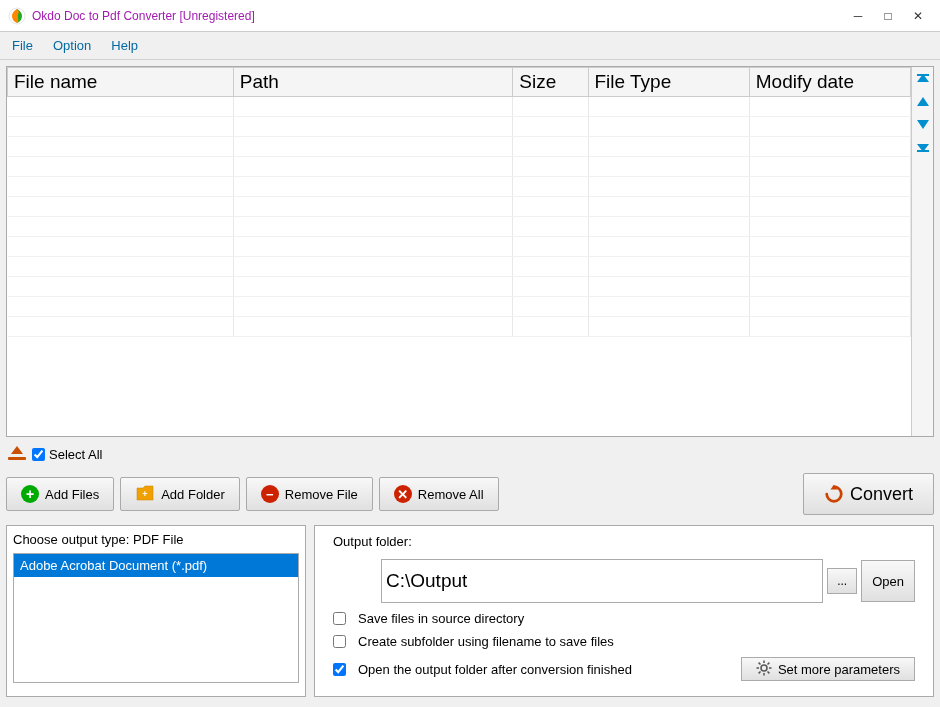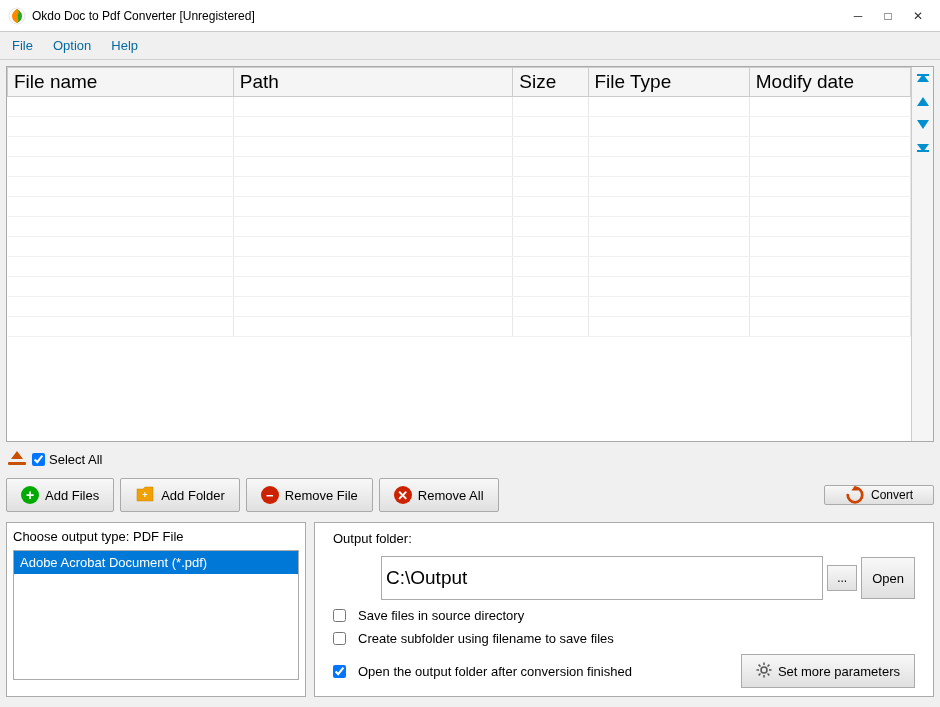--- a/index.html
+++ b/index.html
@@ -27,21 +27,21 @@
       display: flex;
       align-items: center;
       gap: 6px;
     }
     .title-bar-icon {
       width: 18px;
       height: 18px;
     }
     .title-bar-text {
       font-size: 12px;
-      color: #000000;
+      color: #a21caf;
     }
     .title-bar-controls {
       display: flex;
       gap: 2px;
     }
     .title-btn {
       width: 28px;
       height: 22px;
       border: none;
       background: transparent;
@@ -188,23 +188,23 @@
       cursor: pointer;
       font-size: 13px;
       display: flex;
       align-items: center;
       gap: 6px;
       border-radius: 2px;
     }
 
     .btn-convert {
       margin-left: auto;
-      height: 20px;
+      height: 42px;
       padding: 0 20px;
-      font-size: 12px;
+      font-size: 18px;
       background: linear-gradient(to bottom, #f8f8f8, #e0e0e0);
       border: 1px solid #aaa;
     }
 
     
     .icon-circle-green {
       width: 18px; height: 18px;
       background: #00aa00;
       border-radius: 50%;
       display: flex; align-items: center; justify-content: center;
@@ -309,21 +309,21 @@
       display: flex;
       align-items: center;
       gap: 12px;
       font-size: 13px;
     }
     .checkbox-row input[type=checkbox] {
       width: 13px;
       height: 13px;
     }
     .set-params-btn {
-      height: 34px;
+      height: 24px;
       padding: 0 14px;
       border: 1px solid #aaa;
       background: linear-gradient(to bottom, #f8f8f8, #e0e0e0);
       cursor: pointer;
       font-size: 13px;
       display: flex;
       align-items: center;
       gap: 6px;
       align-self: flex-end;
       margin-top: auto;

